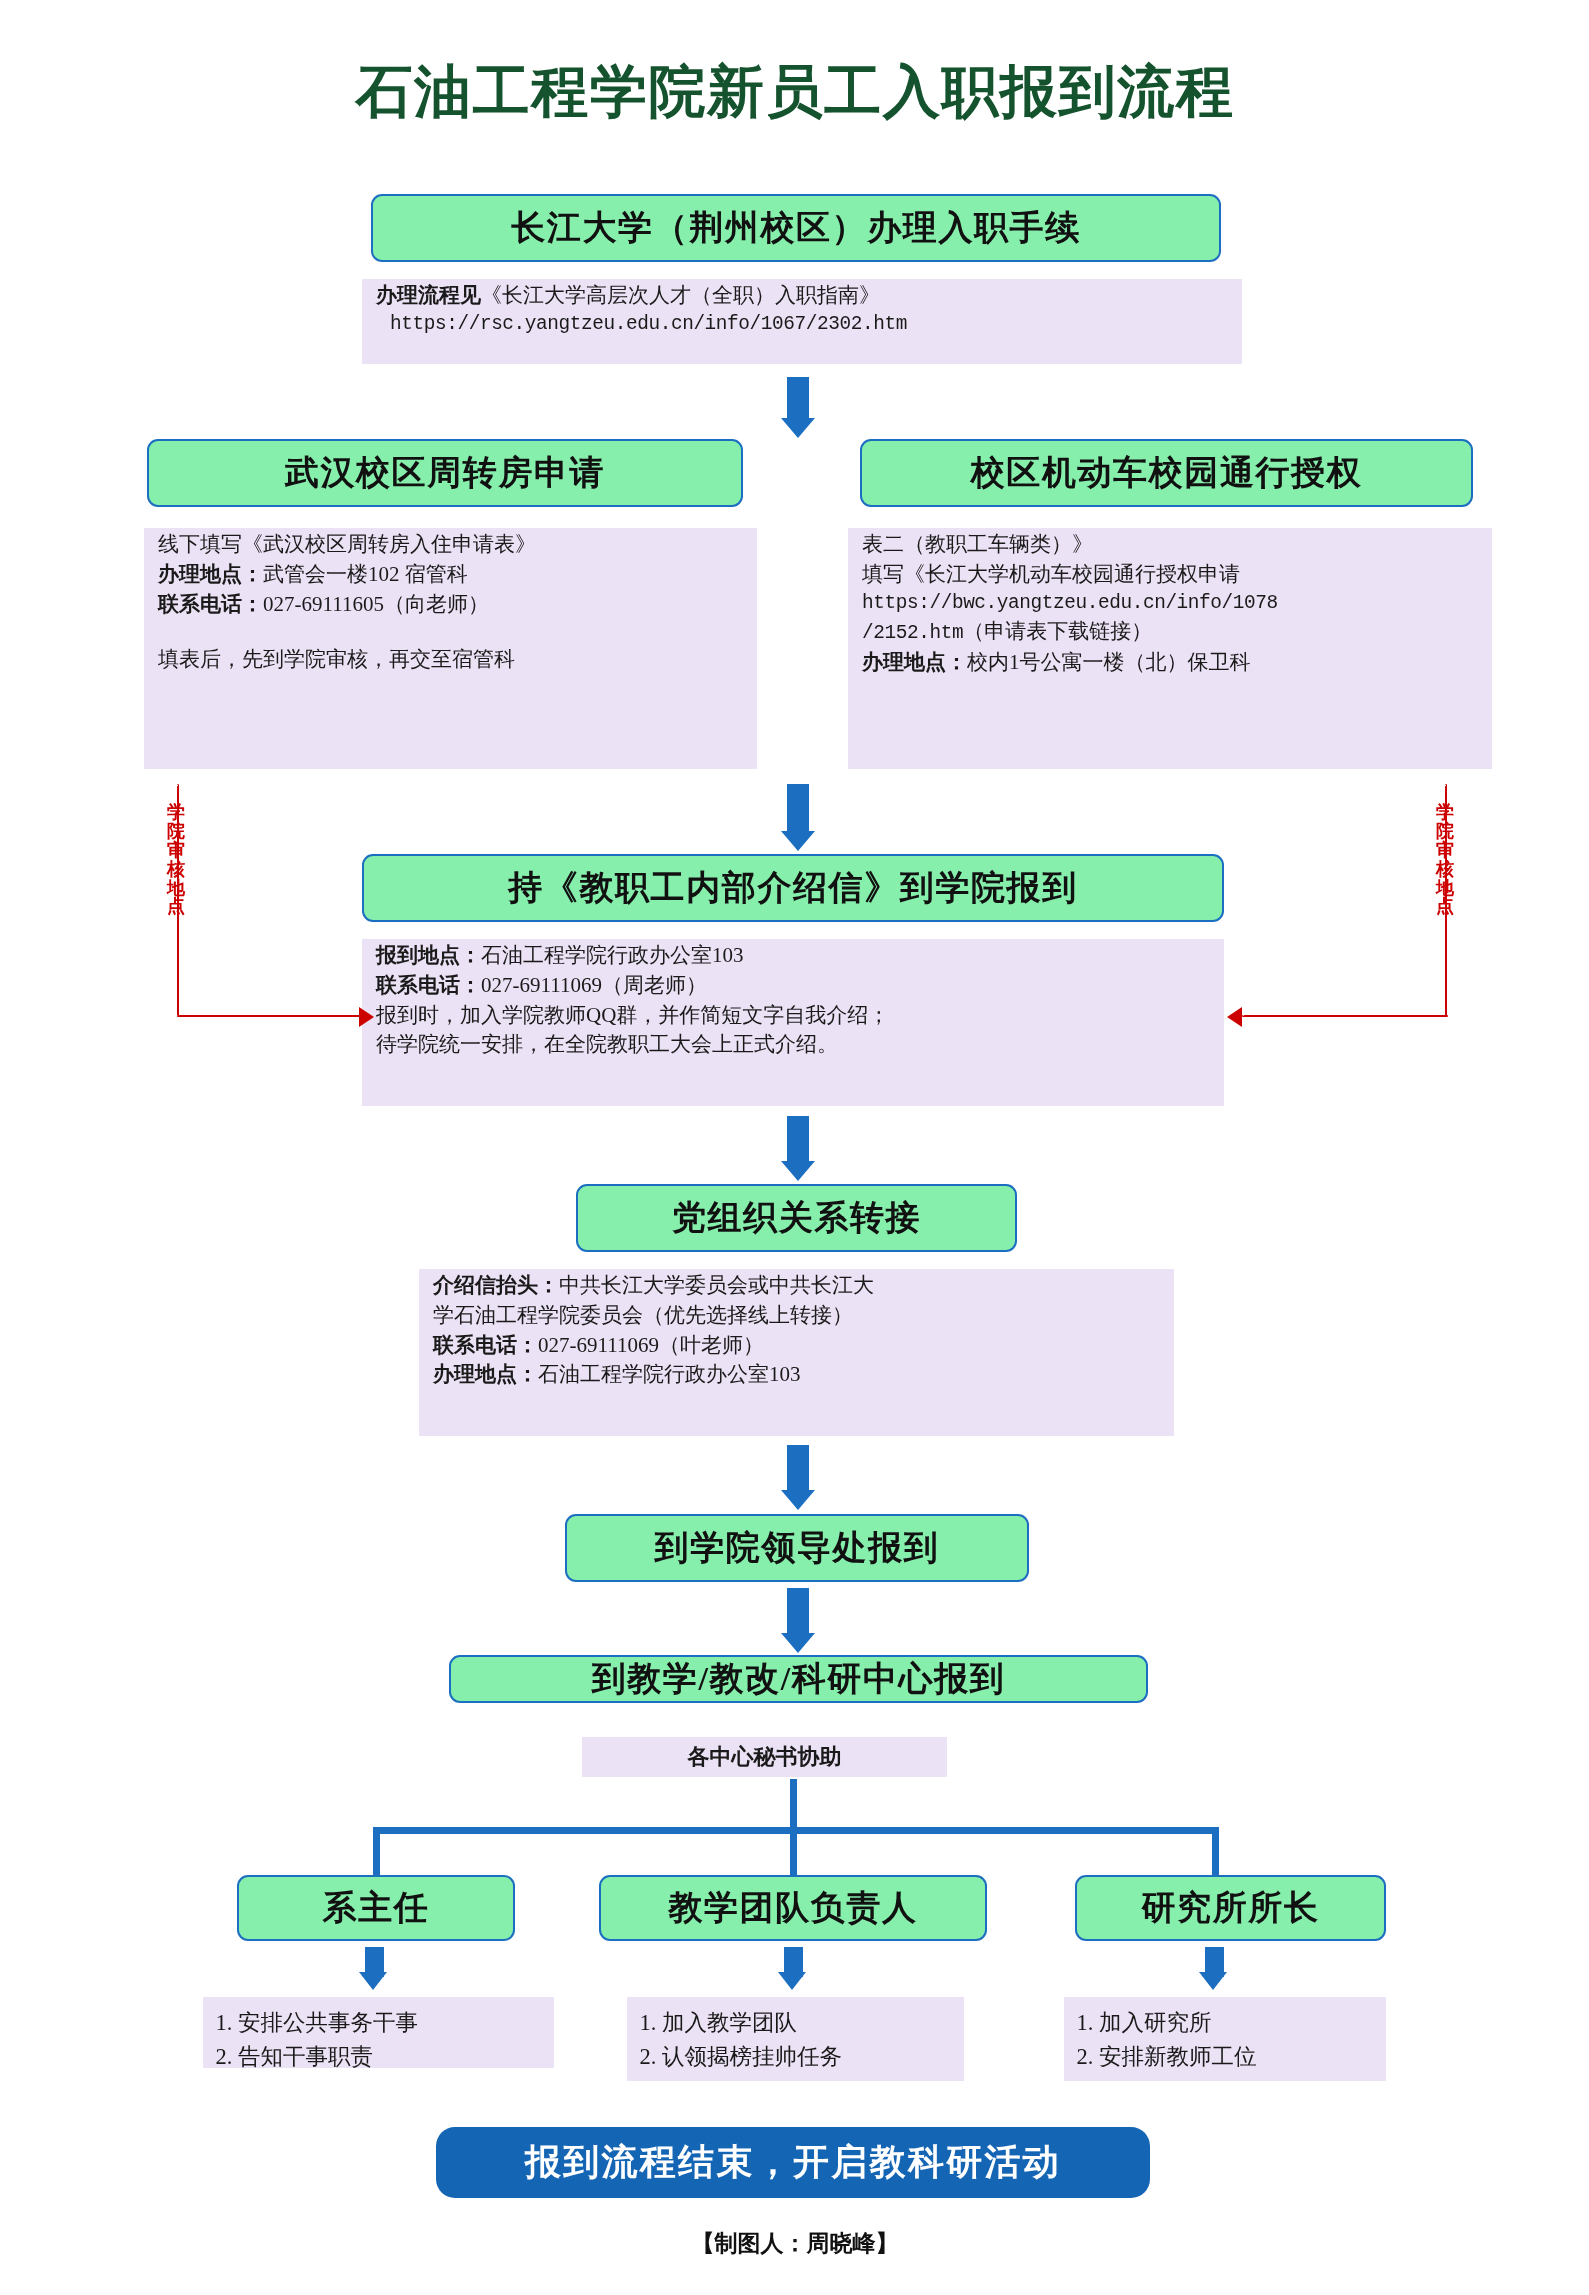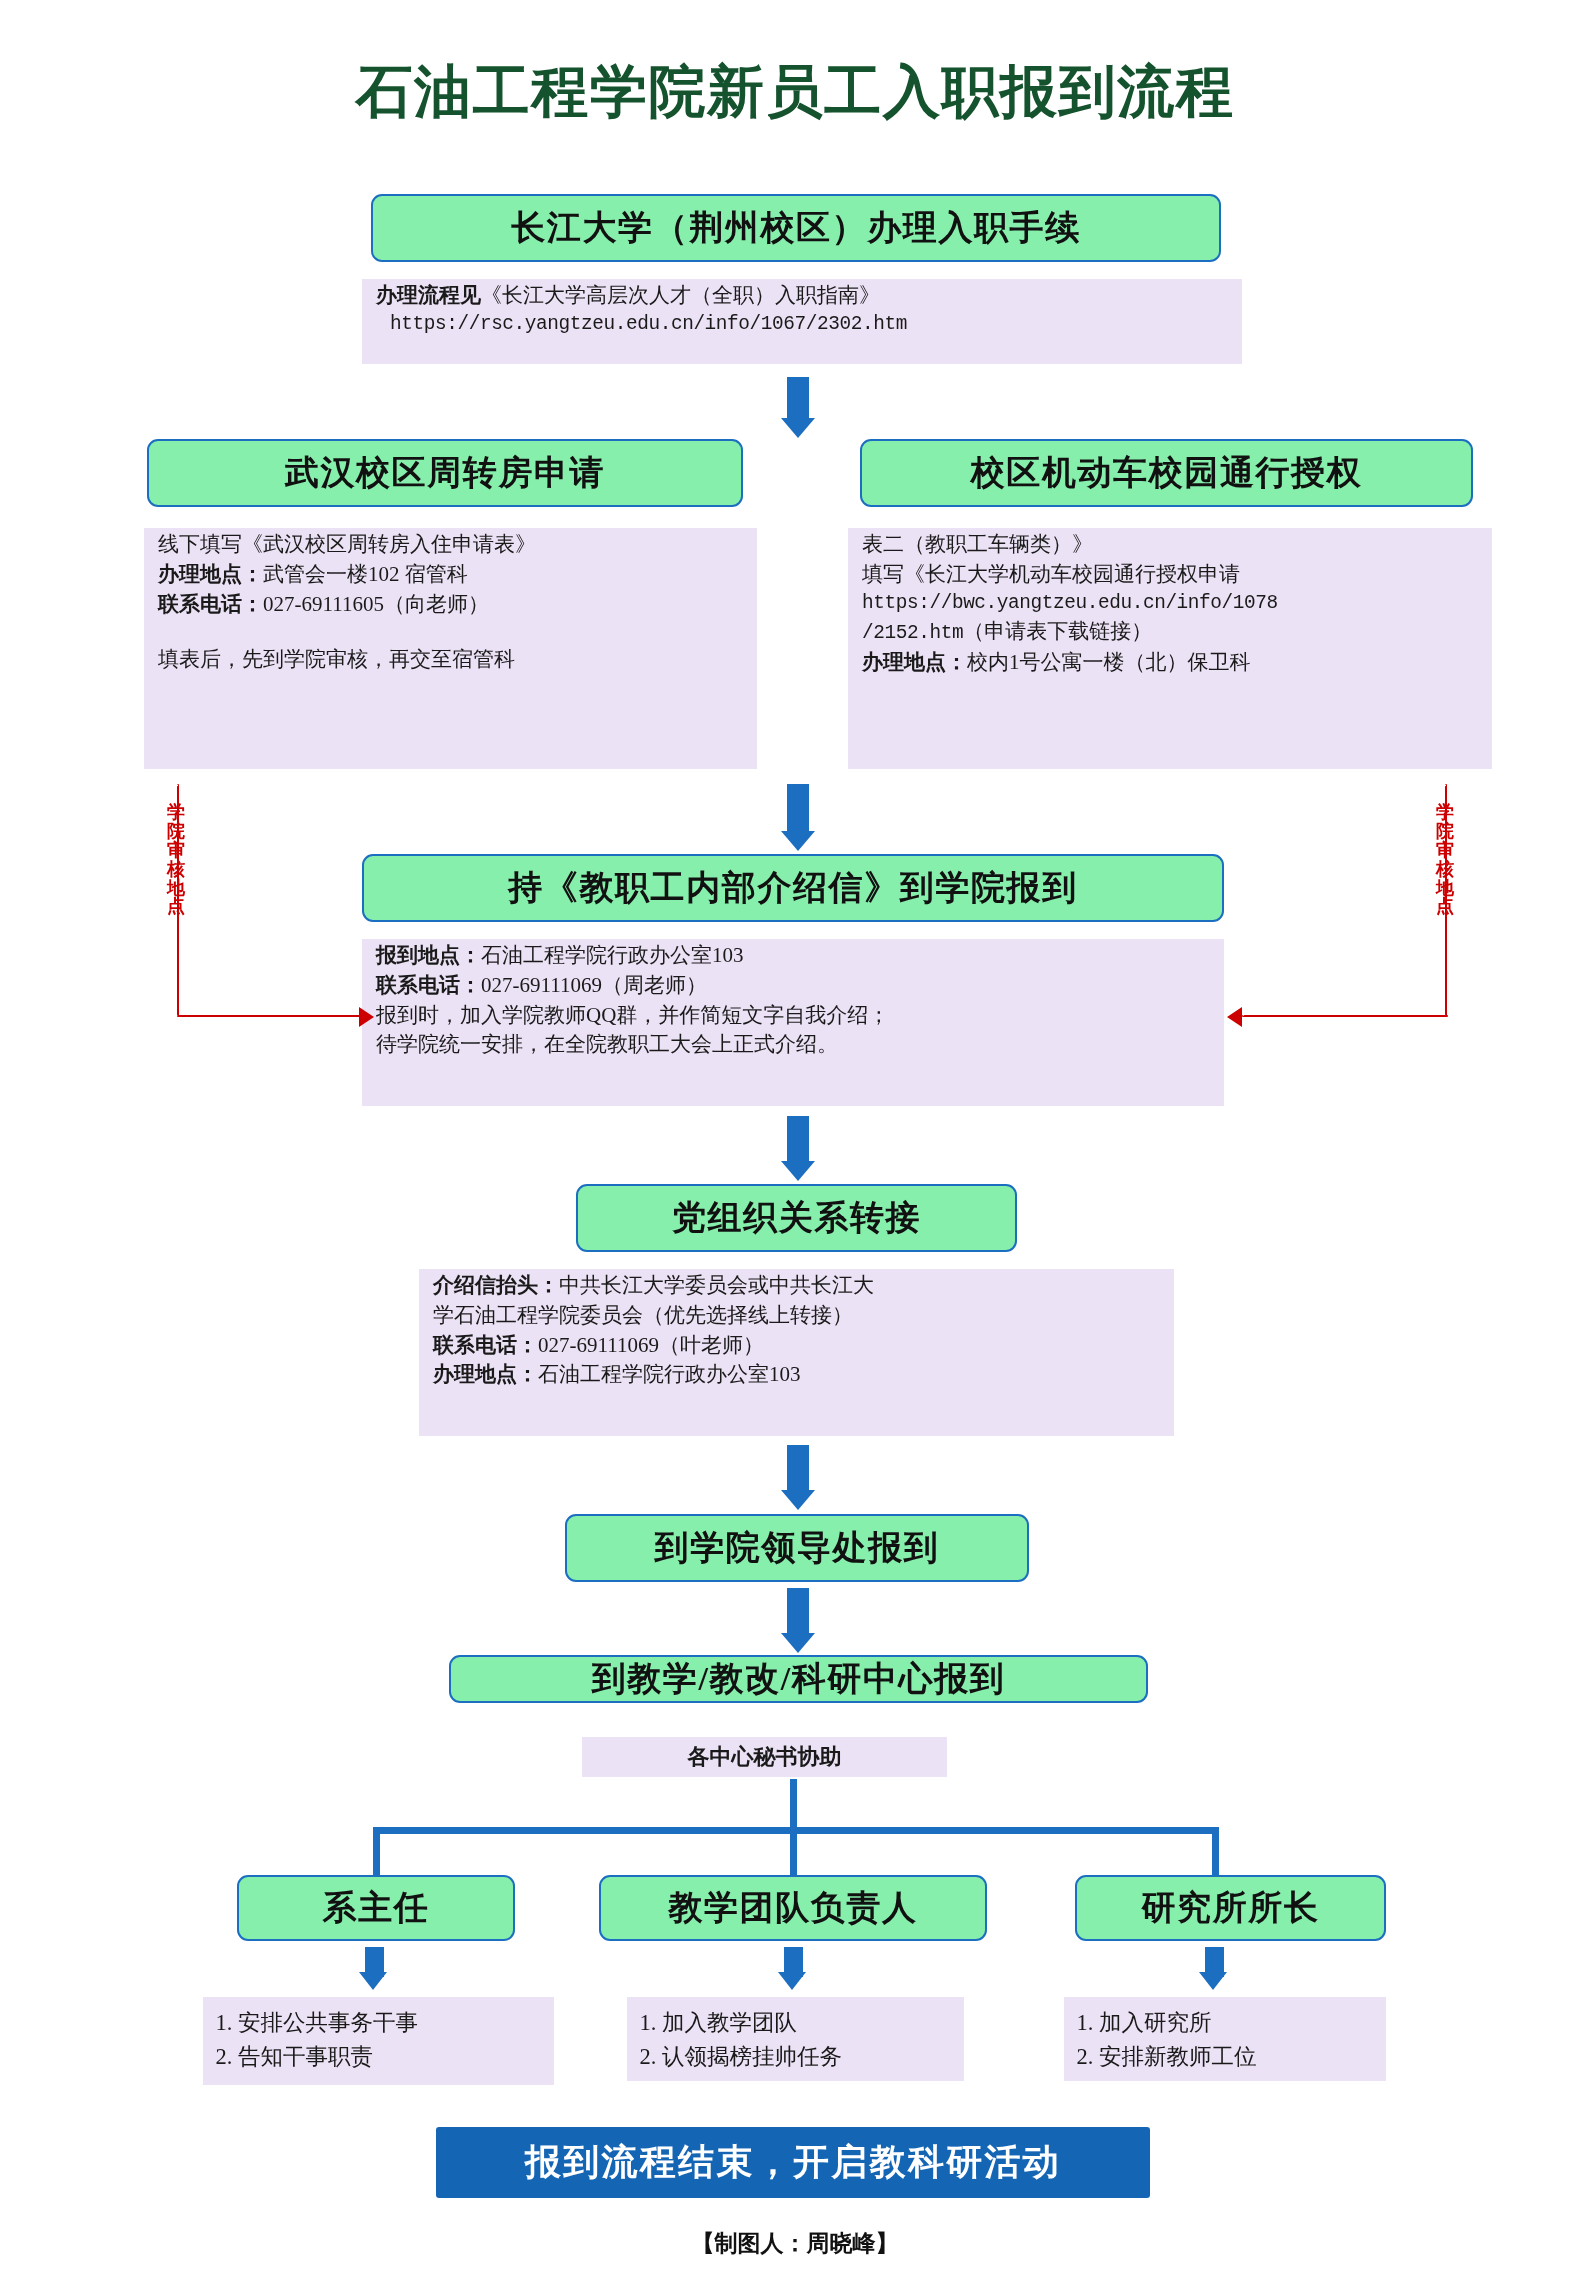--- a/index.html
+++ b/index.html
@@ -103,21 +103,21 @@
     width: 0;
     height: 0;
     border-top: 10px solid transparent;
     border-bottom: 10px solid transparent;
   }
   .final {
     position: absolute;
     box-sizing: border-box;
     background: #1565b5;
     color: #ffffff;
-    border-radius: 3px;
+    border-radius: 19px;
     display: flex;
     align-items: center;
     justify-content: center;
     font-size: 36px;
     font-weight: bold;
     letter-spacing: 2.3px;
     font-family: "Liberation Sans", sans-serif;
   }
   .credit {
     position: absolute;
@@ -279,21 +279,21 @@
 
   <div class="arrow" style="left:365px; top:1947px; width:18.6px; height:29.5px;"></div>
   <div class="arrowhead" style="left:359px; top:1972px; border-left:14.7px solid transparent; border-right:14.7px solid transparent; border-top:18.6px solid #1c6fc0;"></div>
 
   <div class="arrow" style="left:784px; top:1947px; width:18.6px; height:29.5px;"></div>
   <div class="arrowhead" style="left:778px; top:1972px; border-left:14.7px solid transparent; border-right:14.7px solid transparent; border-top:18.6px solid #1c6fc0;"></div>
 
   <div class="arrow" style="left:1205px; top:1947px; width:18.6px; height:29.5px;"></div>
   <div class="arrowhead" style="left:1199px; top:1972px; border-left:14.7px solid transparent; border-right:14.7px solid transparent; border-top:18.6px solid #1c6fc0;"></div>
 
-  <div class="small-list" style="left:203px; top:1997px; width:351px; height:88px;">
+  <div class="small-list" style="left:203px; top:1997px; width:351px; height:71px;">
     <div>1. 安排公共事务干事</div>
     <div>2. 告知干事职责</div>
   </div>
   <div class="small-list" style="left:627px; top:1997px; width:337px; height:84px;">
     <div>1. 加入教学团队</div>
     <div>2. 认领揭榜挂帅任务</div>
   </div>
   <div class="small-list" style="left:1064px; top:1997px; width:322px; height:84px;">
     <div>1. 加入研究所</div>
     <div>2. 安排新教师工位</div>

